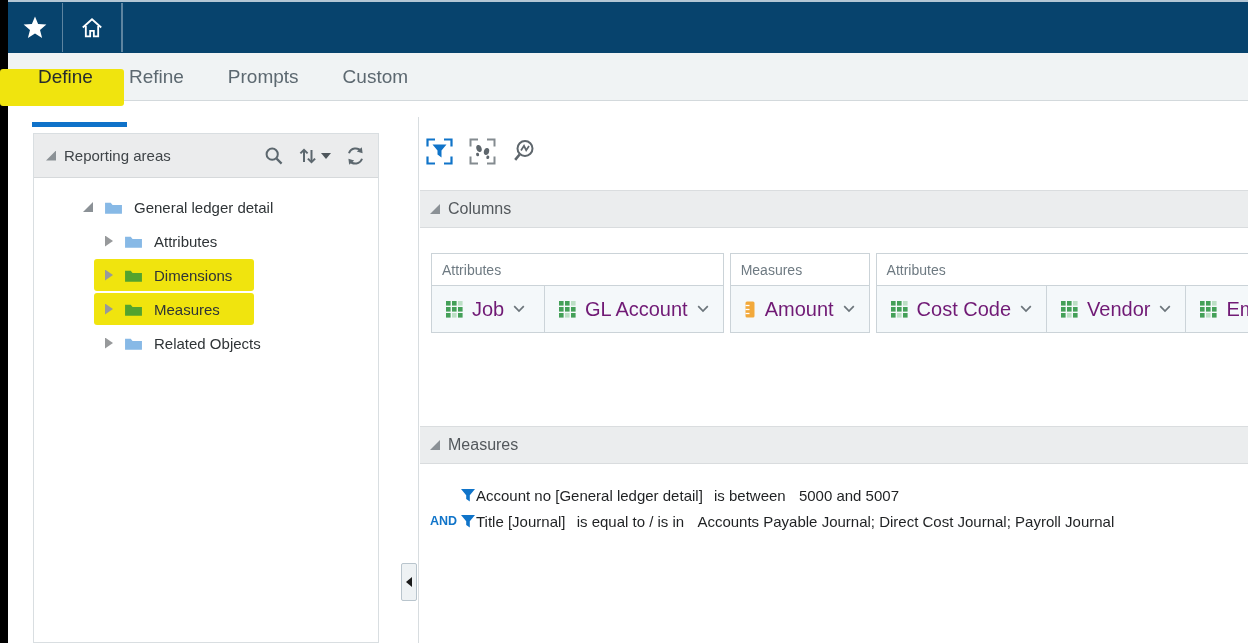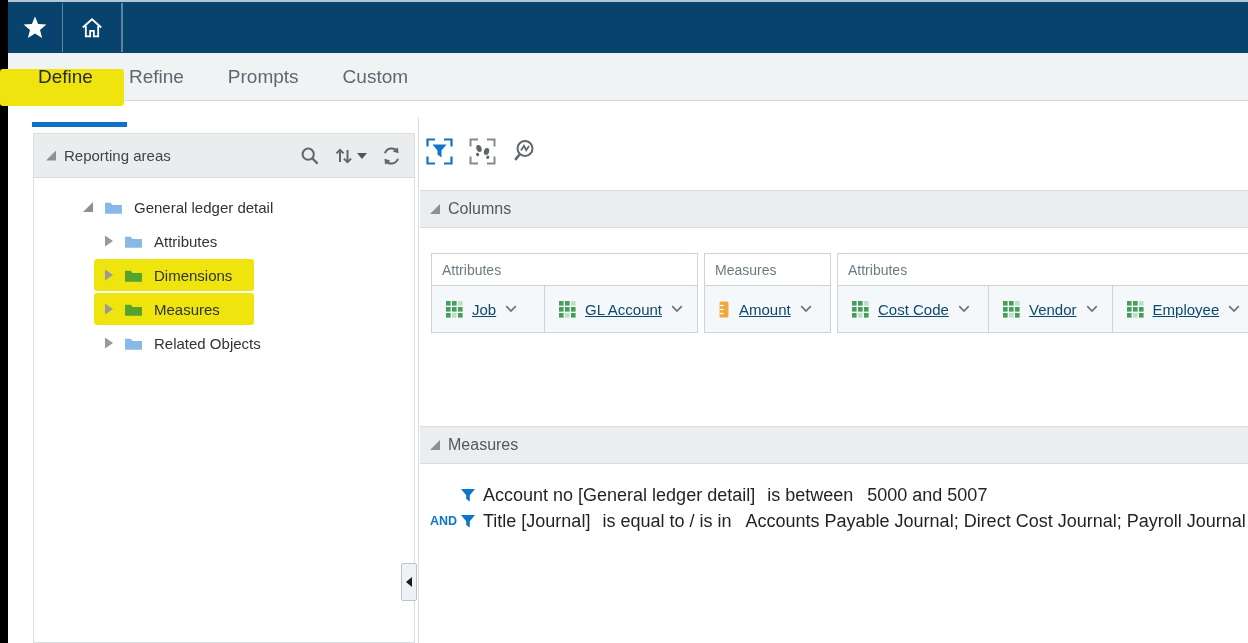--- a/index.html
+++ b/index.html
@@ -24,21 +24,21 @@
   .tabstrip { position:absolute; left:8px; top:53px; width:1240px; height:48px; background:#f0f3f4;
               border-bottom:1px solid #d3d9dc; }
   .tab-highlight { position:absolute; left:-8px; top:16px; width:124px; height:37px; background:#f0e40e; border-radius:3px; }
   .tabs-row { position:absolute; left:22px; top:0; height:100%; display:flex; align-items:center; }
   .tab { font-size:19px; color:#5c6870; padding:0 8px; margin-right:20px; cursor:pointer; position:relative; }
   .tab.m-wide { margin-left:8px; }
   .tab.active { color:#262b2e; }
   .tab-underline { position:absolute; left:2px; top:56px; width:95px; height:5px; background:#0f72c9; }
 
   
-  .left-panel { position:absolute; left:33px; top:133px; width:382px; height:510px; background:#fff;
+  .left-panel { position:absolute; left:33px; top:133px; width:346px; height:510px; background:#fff;
                 border:1px solid #d9dee1; }
   .panel-header { height:44px; background:#ebeced; border-bottom:1px solid #d6d9db;
                   display:flex; align-items:center; padding:0 12px; }
   .panel-title { font-size:15px; color:#3f4448; margin-left:8px; flex:0 0 auto; }
   .ph-icons { margin-left:auto; display:flex; align-items:center; gap:14px; }
   .ph-btn { display:flex; align-items:center; cursor:pointer; }
   .caret-down { width:0; height:0; border-left:5px solid transparent; border-right:5px solid transparent;
                 border-top:6px solid #4e565c; margin-left:4px; }
 
   
@@ -81,30 +81,30 @@
 
   
   .groups-row { position:absolute; left:12px; top:136px; display:flex; gap:6px; }
   .group { border:1px solid #cbd3d8; background:#fff; }
   .group-header { height:32px; display:flex; align-items:center; padding:0 10px;
                   font-size:14px; color:#6e7a82; border-bottom:1px solid #cbd3d8; background:#fff; }
   .chips { display:flex; }
   .chip { height:46px; display:flex; align-items:center; gap:9px; padding:0 14px;
           background:#f4f8fa; border-right:1px solid #ccd4d9; cursor:pointer; }
   .chip:last-child { border-right:none; }
-  .chip .chip-label { font-size:15px; color:#0c4a6e; white-space:nowrap;text-decoration:underline; }
+  .chip .chip-label { font-size:20px; color:#701a75; white-space:nowrap; }
   .chip-113 { min-width:113px; } .chip-141 { min-width:141px; } .chip-125 { min-width:125px; }
   .chip-151 { min-width:151px; } .chip-123 { min-width:123px; } .chip-143 { min-width:143px; }
 
   
   .filter-rows { position:absolute; left:0; top:365px; width:820px; }
   .filter-row { height:26px; display:flex; align-items:center; }
   .conj { width:38px; text-align:right; font-size:12.5px; font-weight:700; color:#1074c9; flex:0 0 auto; }
   .filter-row .funnel { margin-left:3px; display:flex; flex:0 0 auto; }
-  .ftext { font-size:18px; color:#1f2123; margin-left:7px; white-space:nowrap; }
+  .ftext { font-size:15px; color:#1f2123; white-space:nowrap; }
   .ftext .op { margin-left:7px; }
   .ftext .val { margin-left:9px; }
 </style>
 </head>
 <body>
 
 <div class="screen">
   <div class="black-strip"></div>
 
   <header class="topbar">

